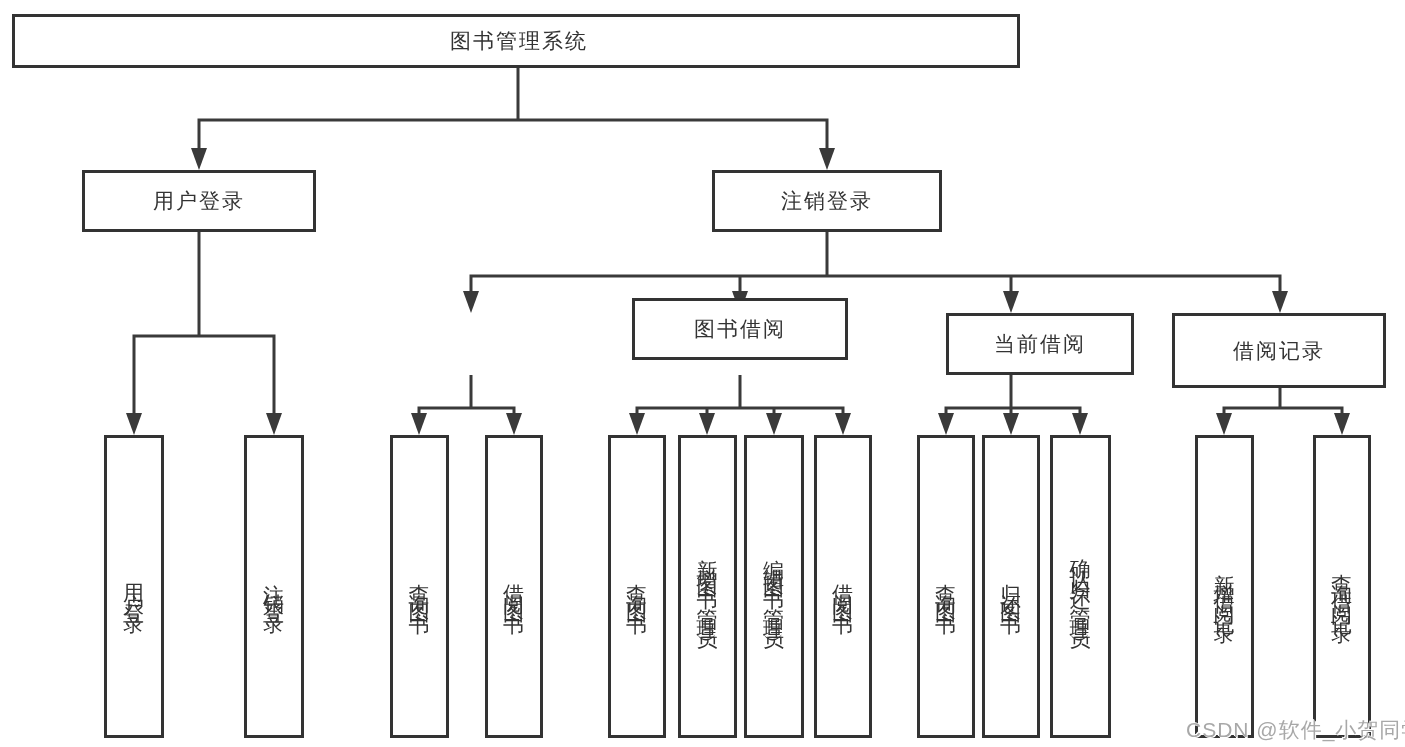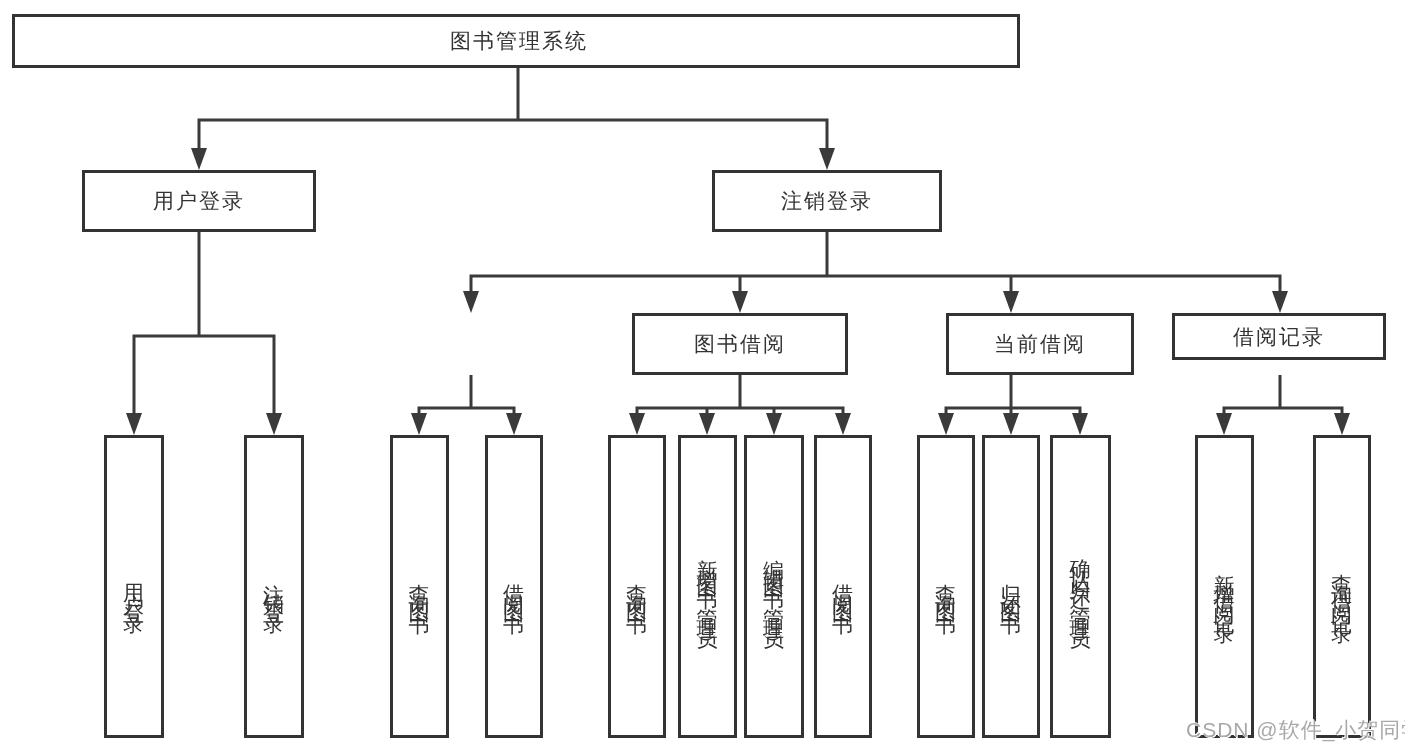--- a/index.html
+++ b/index.html
@@ -103,27 +103,27 @@
     <span class="hlabel">图书管理系统</span>
   </div>
 
   <div class="box" style="left:82px; top:170px; width:234px; height:62px;">
     <span class="hlabel">用户登录</span>
   </div>
   <div class="box" style="left:712px; top:170px; width:230px; height:62px;">
     <span class="hlabel">注销登录</span>
   </div>
 
-  <div class="box" style="left:632px; top:313px; width:216px; height:62px;">
+  <div class="box" style="left:632px; top:298px; width:216px; height:62px;">
     <span class="hlabel">图书借阅</span>
   </div>
   <div class="box" style="left:902px; top:313px; width:188px; height:62px;margin-left:44px;">
     <span class="hlabel">当前借阅</span>
   </div>
-  <div class="box" style="left:1172px; top:313px; width:214px; height:47px;">
+  <div class="box" style="left:1172px; top:313px; width:214px; height:75px;">
     <span class="hlabel">借阅记录</span>
   </div>
 
   <div class="box leaf" style="left:104px; top:435px; width:60px; height:303px;">
     <span class="vlabel">用户登录</span>
   </div>
   <div class="box leaf" style="left:244px; top:435px; width:60px; height:303px;">
     <span class="vlabel">注销登录</span>
   </div>
   <div class="box leaf" style="left:390px; top:435px; width:59px; height:303px;">

